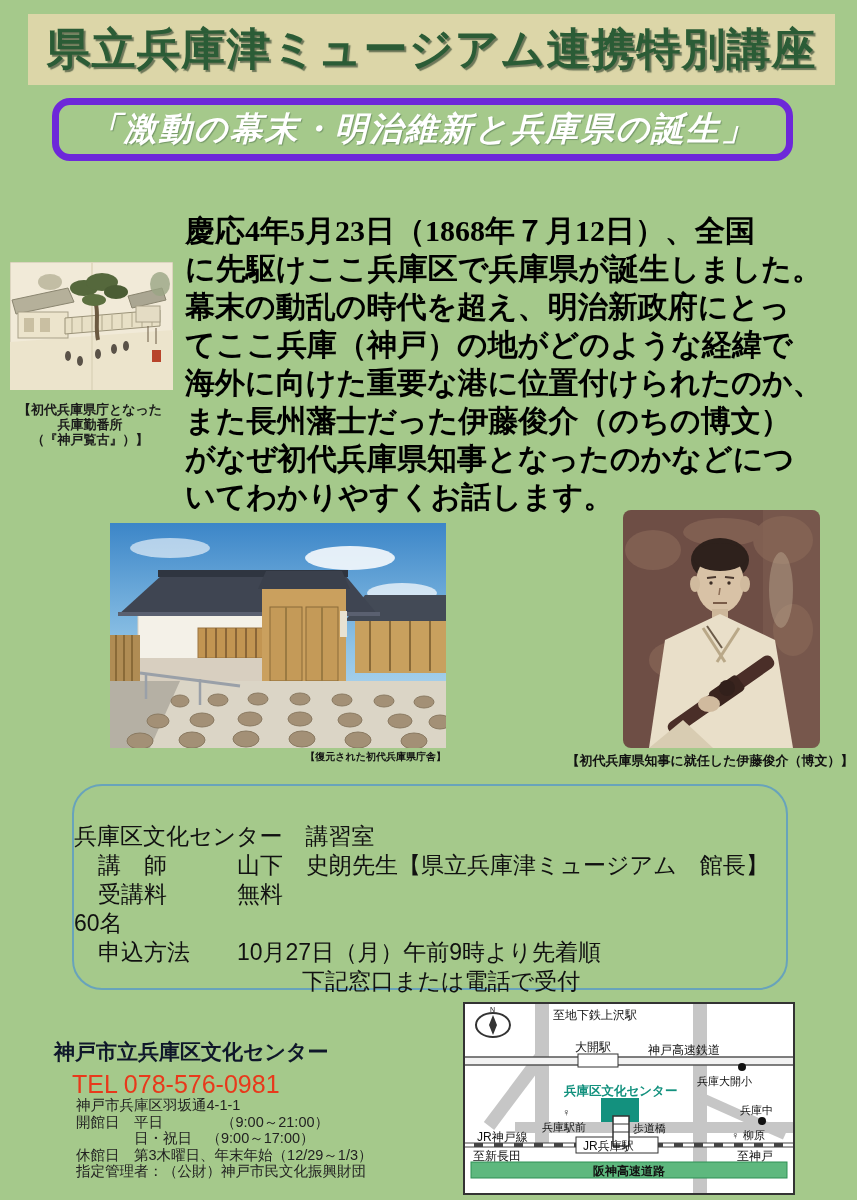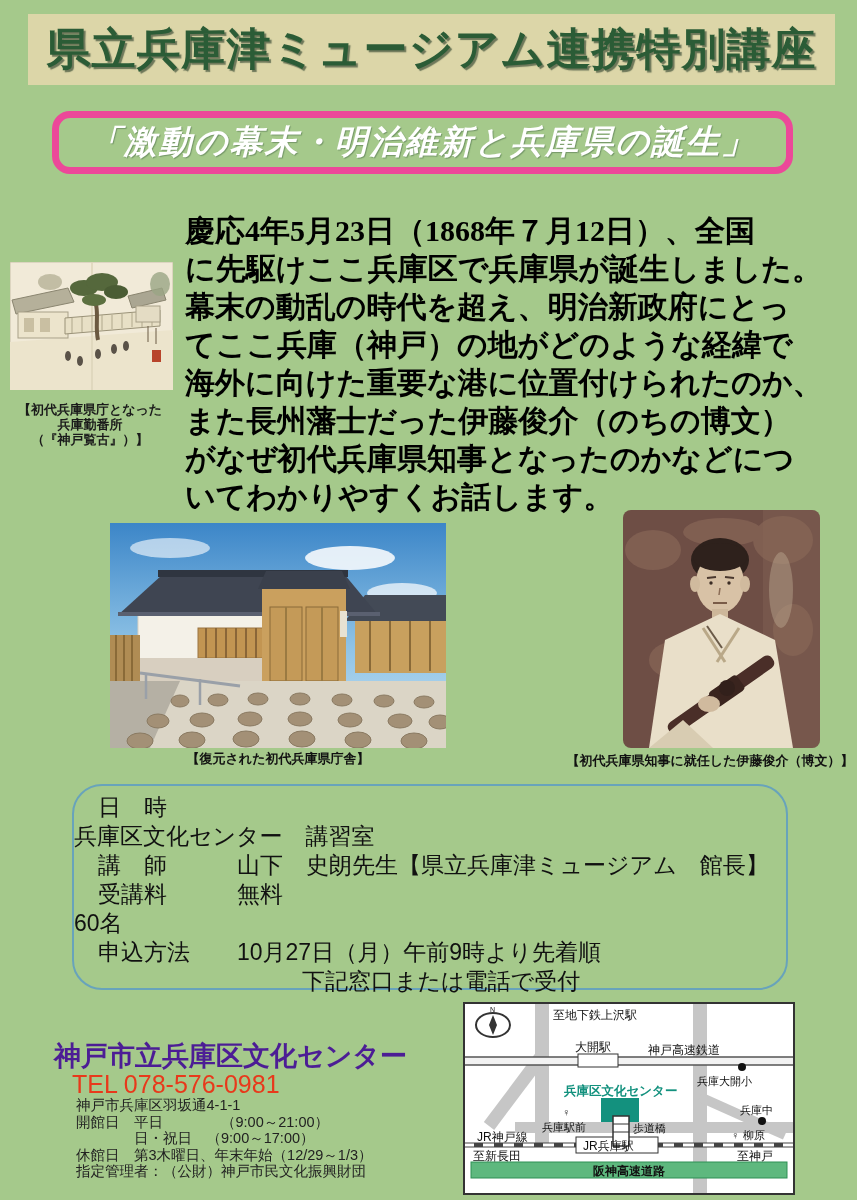--- a/index.html
+++ b/index.html
@@ -7,55 +7,55 @@
        background:#a5c98b;font-family:"Liberation Sans",sans-serif;}
   .abs{position:absolute;}
 
   
   .banner{left:28px;top:14px;width:807px;height:71px;background:#dcd6a8;
           display:flex;align-items:center;justify-content:center;}
   .banner h1{margin:0;font-size:44px;font-weight:bold;color:#2b5c36;letter-spacing:1px;
              text-shadow:2px 2px 1px rgba(18,42,26,.55);white-space:nowrap;}
 
   
-  .subtitle-box{left:52px;top:111px;width:727px;height:49px;border:7px solid #ec4899;
+  .subtitle-box{left:52px;top:98px;width:727px;height:49px;border:7px solid #6d28d9;
                 border-radius:18px;display:flex;align-items:center;justify-content:center;}
   .subtitle-box .st{font-family:"Liberation Serif",serif;font-style:italic;font-weight:bold;
                     font-size:33px;color:#ffffff;letter-spacing:2px;white-space:nowrap;
                     text-shadow:1px 1px 1px rgba(30,60,40,.35);}
 
   
   .intro{left:185px;top:212px;width:672px;font-family:"Liberation Serif",serif;
          font-weight:bold;font-size:30px;line-height:38px;color:#000;}
   .intro div{white-space:nowrap;}
 
   
   .edo{left:10px;top:262px;width:163px;height:128px;}
   .edo-cap{left:0px;top:402px;width:180px;text-align:center;font-size:13px;line-height:15px;
            font-weight:bold;color:#1a1a1a;}
 
   
   .photo1{left:110px;top:523px;width:336px;height:225px;}
-  .photo1-cap{left:110px;top:750px;width:336px;text-align:center;font-size:13px;
+  .photo1-cap{left:110px;top:750px;width:336px;text-align:right;font-size:10px;
               font-weight:bold;color:#111;}
   .photo2{left:623px;top:510px;width:197px;height:238px;border-radius:8px;overflow:hidden;}
   .photo2-cap{left:563px;top:752px;width:294px;text-align:center;font-size:13px;
               font-weight:bold;color:#111;white-space:nowrap;}
 
   
   .details{left:72px;top:784px;width:716px;height:206px;border:2px solid #68a3bb;
            border-radius:30px;box-sizing:border-box;padding-top:7px;}
   .drow{display:flex;height:29px;align-items:center;font-size:23px;color:#111;}
   .drow .dl{width:139px;padding-left:24px;white-space:nowrap;}
   .drow .dv{white-space:nowrap;}
   .drow .dv.red{color:#e33a16;}
   .dnote{padding-left:228px;font-size:23px;height:29px;display:flex;align-items:center;color:#111;white-space:nowrap;}
 
   
-  .c-name{left:54px;top:1038px;font-size:27px;font-weight:bold;color:#4c1d95;white-space:nowrap;}
+  .c-name{left:54px;top:1038px;font-size:21px;font-weight:bold;color:#0f172a;white-space:nowrap;}
   .c-tel{left:72px;top:1070px;font-size:25px;color:#e8391b;white-space:nowrap;}
   .c-small{left:76px;top:1097px;font-size:14.5px;line-height:16.5px;color:#222;}
   .c-small div{white-space:nowrap;}
 
   
   .map{left:463px;top:1002px;width:332px;height:193px;background:#fff;}
   .map svg{display:block;}
 </style>
 </head>
 <body>
@@ -244,21 +244,20 @@
     </g>
     <circle cx="104" cy="178" r="8" fill="#32201b"></circle>
     <ellipse cx="86" cy="194" rx="11" ry="8" fill="#d0ba9e"></ellipse>
     <polygon points="26,238 60,210 90,238" fill="#d8ccb2"></polygon>
   </svg>
 </div>
 <div class="abs photo2-cap">【初代兵庫県知事に就任した伊藤俊介（博文）】</div>
 
 <div class="abs details">
   <div class="drow">
-    <span class="dl">日　時</span>
   </div>
   <div class="drow">
     <span class="dv">兵庫区文化センター　講習室</span>
   </div>
   <div class="drow">
     <span class="dl">講　師</span>
     <span class="dv">山下　史朗先生【県立兵庫津ミュージアム　館長】</span>
   </div>
   <div class="drow">
     <span class="dl">受講料</span>

